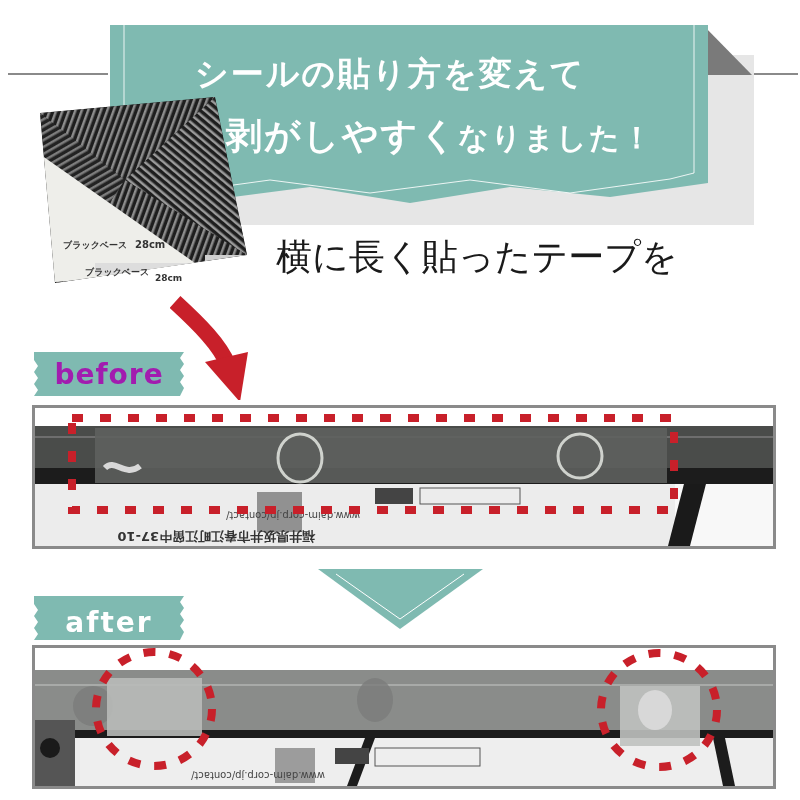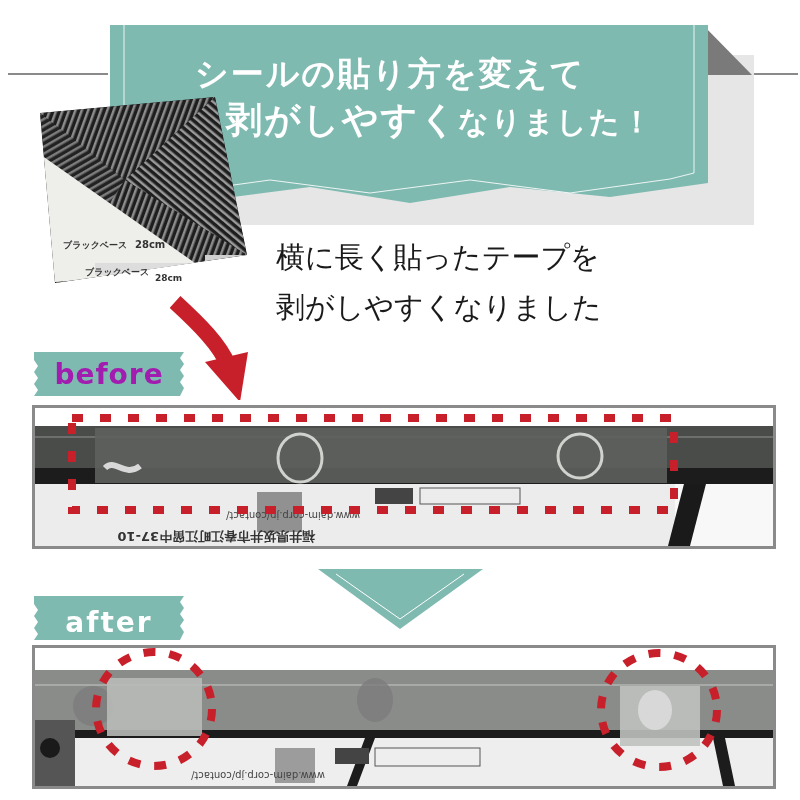--- a/index.html
+++ b/index.html
@@ -4,29 +4,29 @@
 <style>
   * { box-sizing: border-box; margin: 0; padding: 0; }
   html, body { width: 800px; height: 800px; background: #ffffff; overflow: hidden; }
   body { position: relative; font-family: "DejaVu Sans", "Liberation Sans", sans-serif; }
 
   .rule-line { position: absolute; height: 2px; background: #8a8a8a; }
 
   
   .banner-shadow { position: absolute; left: 224px; top: 55px; width: 530px; height: 170px; background: #e6e6e6; }
   .banner-text1 { position: absolute; left: 195px; top: 52px; font-size: 33px; font-weight: bold; color: #ffffff; letter-spacing: 2px; white-space: nowrap; }
-  .banner-text2 { position: absolute; left: 226px; top: 96px; color: #ffffff; font-weight: bold; white-space: nowrap; letter-spacing: 2px; }
+  .banner-text2 { position: absolute; left: 226px; top: 112px; color: #ffffff; font-weight: bold; white-space: nowrap; letter-spacing: 2px; }
   .banner-text2 .big { font-size: 36px; }
   .banner-text2 .small { font-size: 30px; }
 
   
   .product { position: absolute; left: 35px; top: 95px; width: 215px; height: 190px; }
 
   
-  .desc { position: absolute; left: 276px; top: 232px; font-size: 29px; line-height: 50px; color: #1a1a1a; white-space: nowrap; font-weight: 500; }
+  .desc { position: absolute; left: 276px; top: 232px; font-size: 36px; line-height: 50px; color: #1a1a1a; white-space: nowrap; font-weight: 500; }
   .tag-svg { position: absolute; }
 
   
   .frame { position: absolute; border: 3px solid #8a8a8a; overflow: hidden; background: #f4f4f4; }
 
   .down-arrow { position: absolute; }
 </style>
 </head>
 <body>
 
@@ -77,21 +77,20 @@
     <rect x="170" y="160" width="40" height="14" fill="#cfcfcf"></rect>
   </g>
   <text x="28" y="153" font-size="9" font-weight="bold" fill="#333" font-family="DejaVu Sans, sans-serif">ブラックベース</text>
   <text x="100" y="153" font-size="10" font-weight="bold" fill="#333" font-family="DejaVu Sans, sans-serif">28cm</text>
   <text x="50" y="180" font-size="9" font-weight="bold" fill="#333" font-family="DejaVu Sans, sans-serif">ブラックベース</text>
   <text x="120" y="186" font-size="9" font-weight="bold" fill="#333" font-family="DejaVu Sans, sans-serif">28cm</text>
 </svg>
 
 <div class="desc">
   <div>横に長く貼ったテープを</div>
-  <div>剥がしやすくなりました</div>
 </div>
 
 <svg style="position:absolute; left:170px; top:290px;" width="80" height="110">
   <path d="M5,12 C30,35 50,55 58,75" stroke="#c8202a" stroke-width="16" fill="none"></path>
   <polygon points="35,72 78,62 70,112" fill="#c8202a"></polygon>
 </svg>
 
 <svg class="tag-svg" style="left:34px; top:352px;" width="150" height="44">
   <path d="M0,0 L150,0 L146,6 L150,12 L146,18 L150,24 L146,30 L150,36 L146,44 L0,44 L4,38 L0,32 L4,26 L0,20 L4,14 L0,8 Z" fill="#7fbab1"></path>
 </svg>

